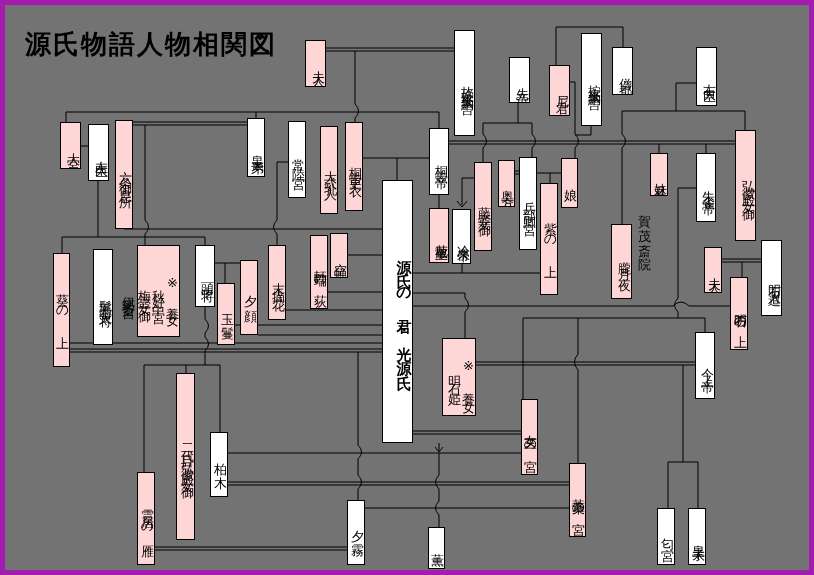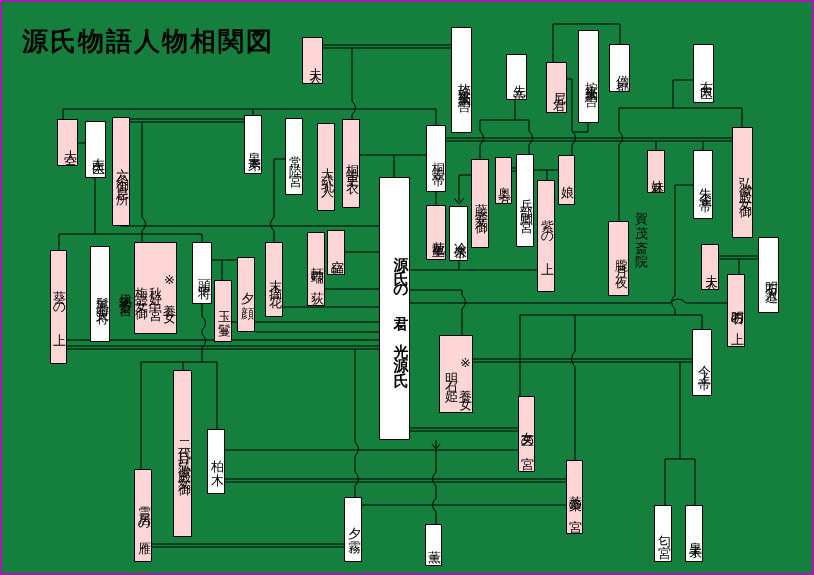--- a/index.html
+++ b/index.html
@@ -1,18 +1,18 @@
 <!DOCTYPE html>
 <html><head>
 <meta charset="utf-8">
 <style>
   html,body{margin:0;padding:0;background:#fff;}
   #stage{
-    position:relative;width:814px;height:575px;background:#15803d;
-    border:2px solid #a21caf;box-sizing:border-box;overflow:hidden;
+    position:relative;width:814px;height:575px;background:#737373;
+    border:5px solid #a21caf;box-sizing:border-box;overflow:hidden;
     font-family:"DejaVu Sans",sans-serif;
   }
   #wires{position:absolute;left:0;top:0;width:814px;height:575px;}
   #wires path{stroke:#000;stroke-width:1;fill:none;}
   .title{
     position:absolute;left:20px;top:22px;font-size:26px;font-weight:bold;
     letter-spacing:2px;color:#000;
   }
   .node{
     position:absolute;box-sizing:border-box;border:1px solid #000;

